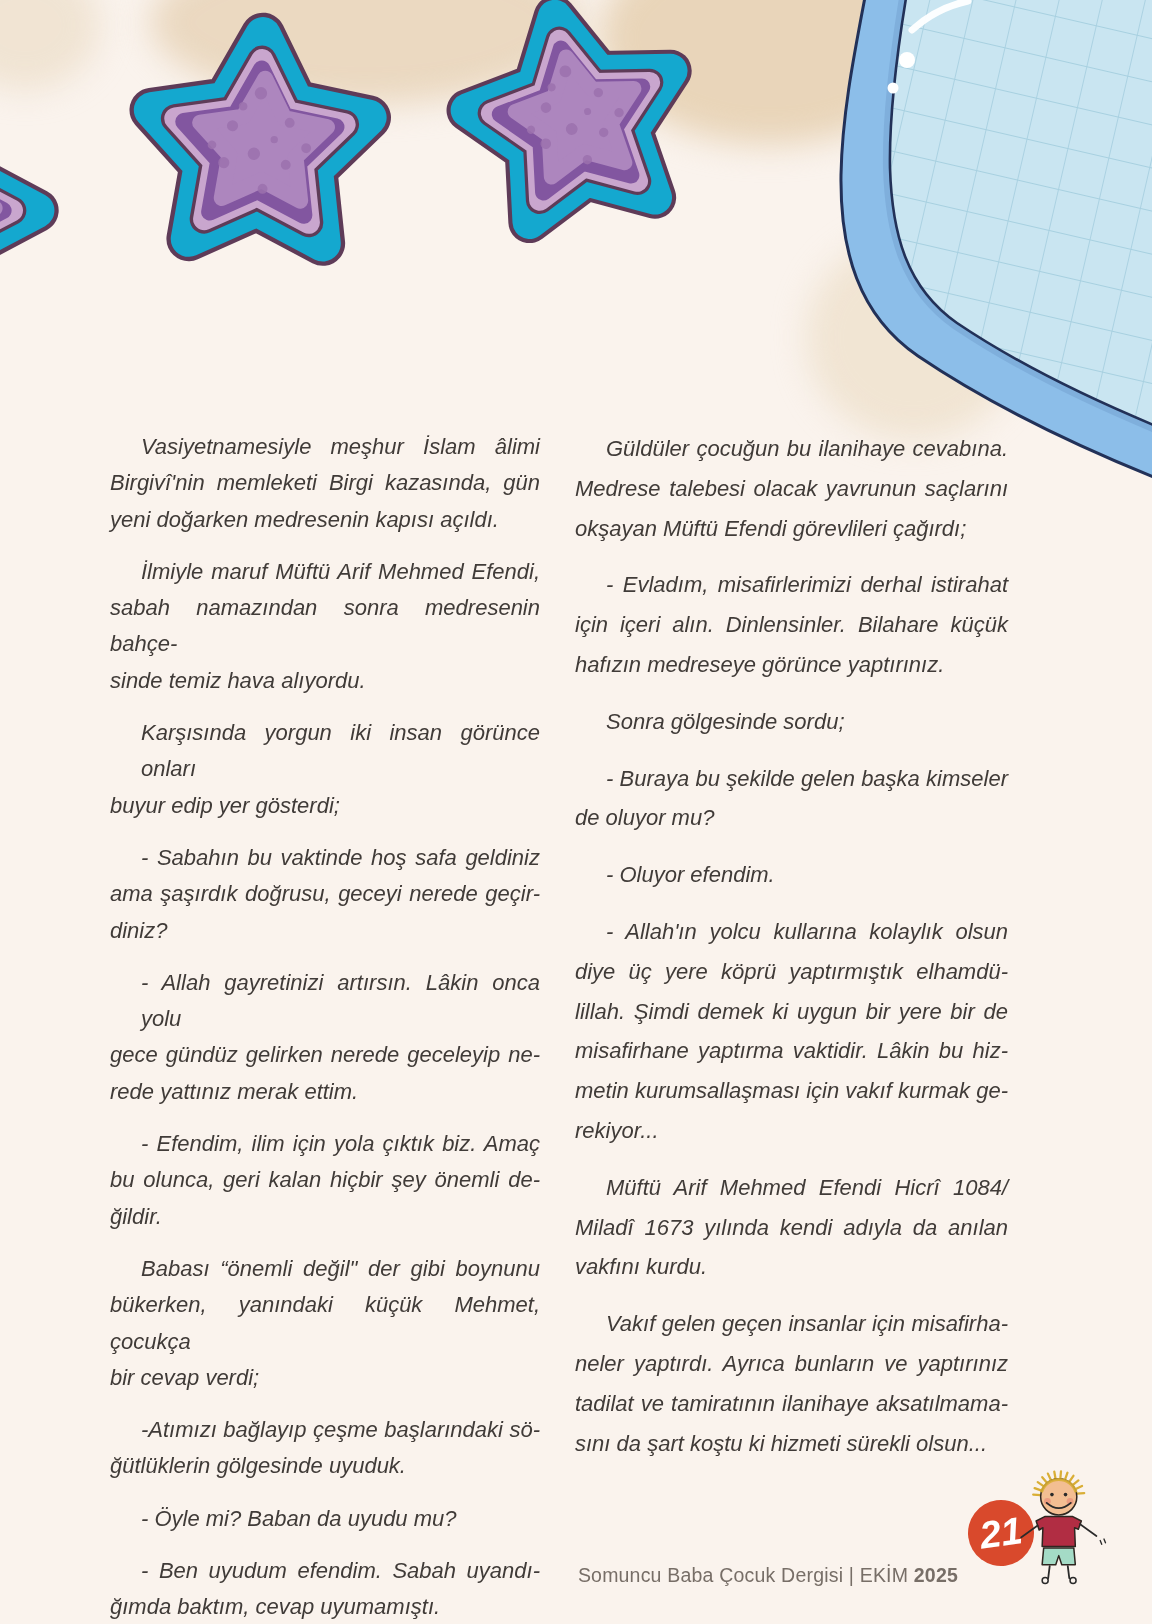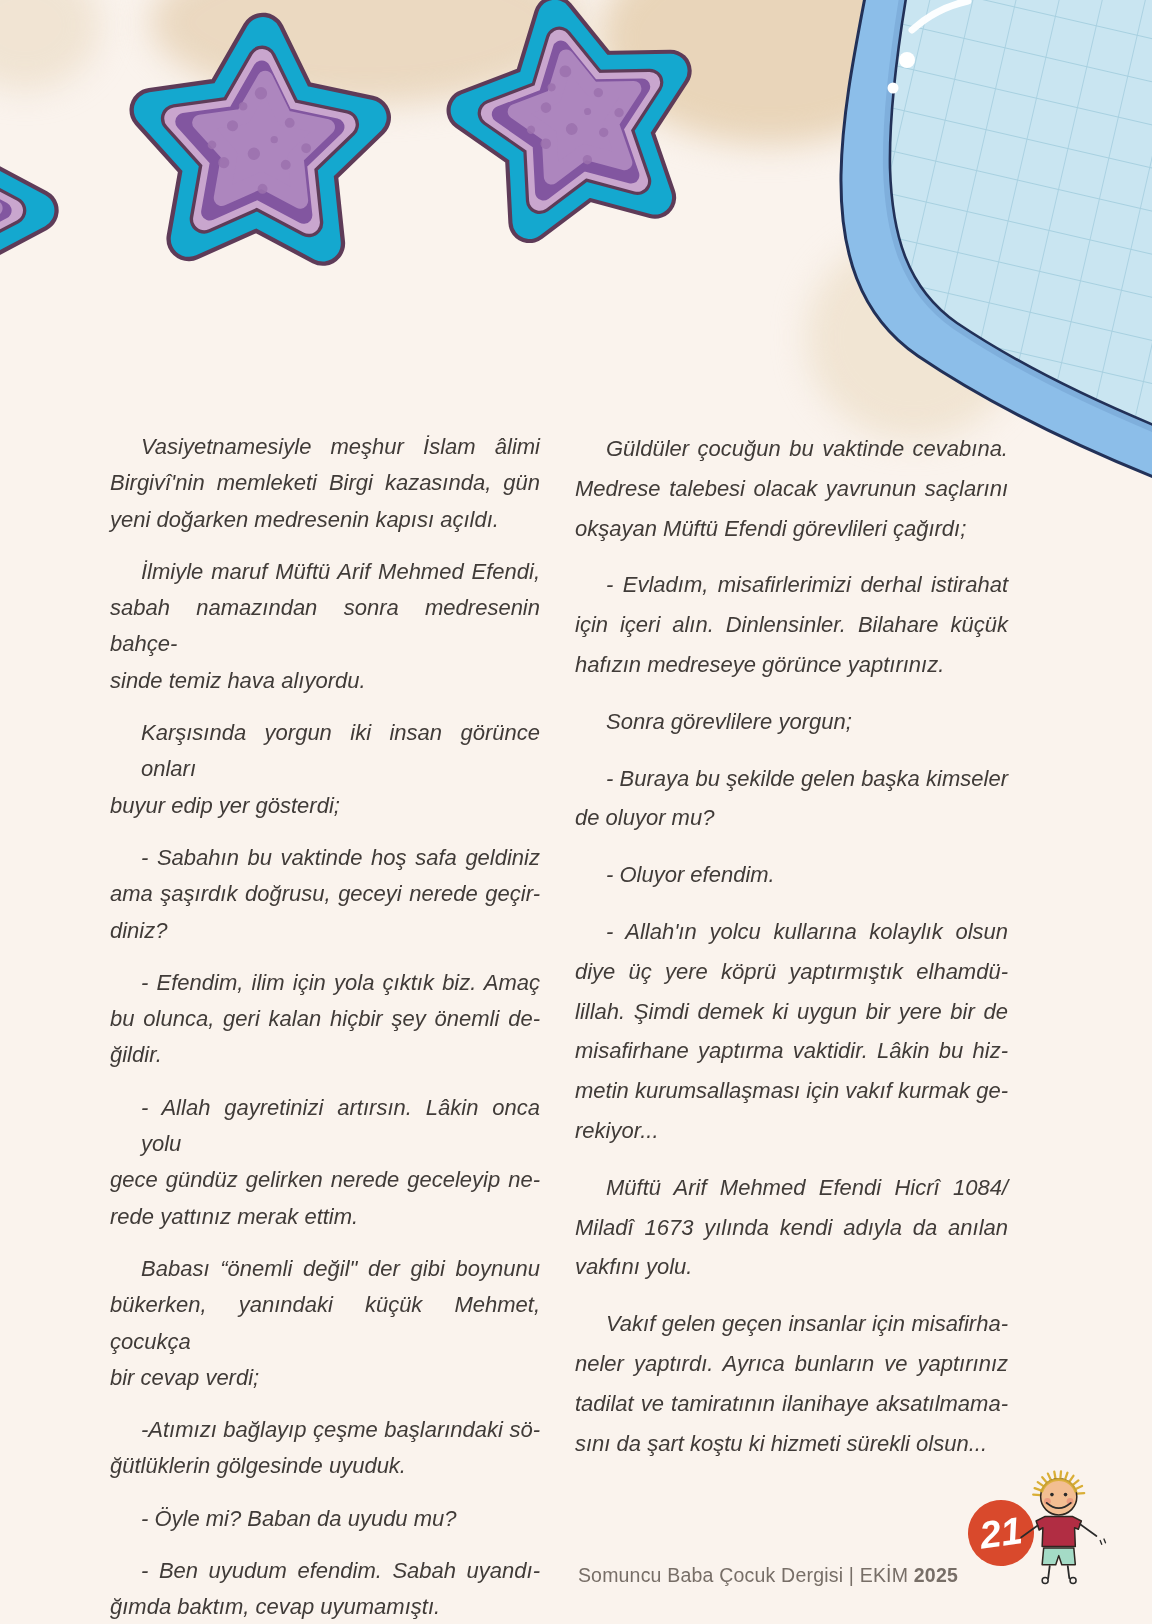--- a/index.html
+++ b/index.html
@@ -139,79 +139,79 @@
         <div class="para">
           <div class="line first just">Karşısında yorgun iki insan görünce onları</div>
           <div class="line">buyur edip yer gösterdi;</div>
         </div>
         <div class="para">
           <div class="line first just">- Sabahın bu vaktinde hoş safa geldiniz</div>
           <div class="line just">ama şaşırdık doğrusu, geceyi nerede geçir-</div>
           <div class="line">diniz?</div>
         </div>
         <div class="para">
+          <div class="line first just">- Allah gayretinizi artırsın. Lâkin onca yolu</div>
+          <div class="line just">gece gündüz gelirken nerede geceleyip ne-</div>
+          <div class="line">rede yattınız merak ettim.</div>
+        </div>
+        <div class="para">
           <div class="line first just">- Efendim, ilim için yola çıktık biz. Amaç</div>
           <div class="line just">bu olunca, geri kalan hiçbir şey önemli de-</div>
           <div class="line">ğildir.</div>
         </div>
         <div class="para">
-          <div class="line first just">- Allah gayretinizi artırsın. Lâkin onca yolu</div>
-          <div class="line just">gece gündüz gelirken nerede geceleyip ne-</div>
-          <div class="line">rede yattınız merak ettim.</div>
-        </div>
-        <div class="para">
           <div class="line first just">Babası “önemli değil" der gibi boynunu</div>
           <div class="line just">bükerken, yanındaki küçük Mehmet, çocukça</div>
           <div class="line">bir cevap verdi;</div>
         </div>
         <div class="para">
           <div class="line first just">-Atımızı bağlayıp çeşme başlarındaki sö-</div>
           <div class="line">ğütlüklerin gölgesinde uyuduk.</div>
         </div>
         <div class="para">
           <div class="line first">- Öyle mi? Baban da uyudu mu?</div>
         </div>
         <div class="para">
           <div class="line first just">- Ben uyudum efendim. Sabah uyandı-</div>
           <div class="line">ğımda baktım, cevap uyumamıştı.</div>
         </div>
       </div>
     <div class="col col-right">
         <div class="para">
-          <div class="line first just">Güldüler çocuğun bu vaktinde cevabına.</div>
+          <div class="line first just">Güldüler çocuğun bu ilanihaye cevabına.</div>
           <div class="line just">Medrese talebesi olacak yavrunun saçlarını</div>
           <div class="line">okşayan Müftü Efendi görevlileri çağırdı;</div>
         </div>
         <div class="para">
           <div class="line first just">- Evladım, misafirlerimizi derhal istirahat</div>
           <div class="line just">için içeri alın. Dinlensinler. Bilahare küçük</div>
           <div class="line">hafızın medreseye görünce yaptırınız.</div>
         </div>
         <div class="para">
-          <div class="line first">Sonra görevlilere yorgun;</div>
+          <div class="line first">Sonra gölgesinde sordu;</div>
         </div>
         <div class="para">
           <div class="line first just">- Buraya bu şekilde gelen başka kimseler</div>
           <div class="line">de oluyor mu?</div>
         </div>
         <div class="para">
           <div class="line first">- Oluyor efendim.</div>
         </div>
         <div class="para">
           <div class="line first just">- Allah'ın yolcu kullarına kolaylık olsun</div>
           <div class="line just">diye üç yere köprü yaptırmıştık elhamdü-</div>
           <div class="line just">lillah. Şimdi demek ki uygun bir yere bir de</div>
           <div class="line just">misafirhane yaptırma vaktidir. Lâkin bu hiz-</div>
           <div class="line just">metin kurumsallaşması için vakıf kurmak ge-</div>
           <div class="line">rekiyor...</div>
         </div>
         <div class="para">
           <div class="line first just">Müftü Arif Mehmed Efendi Hicrî 1084/</div>
           <div class="line just">Miladî 1673 yılında kendi adıyla da anılan</div>
-          <div class="line">vakfını yolu.</div>
+          <div class="line">vakfını kurdu.</div>
         </div>
         <div class="para">
           <div class="line first just">Vakıf gelen geçen insanlar için misafirha-</div>
           <div class="line just">neler yaptırdı. Ayrıca bunların ve yaptırınız</div>
           <div class="line just">tadilat ve tamiratının ilanihaye aksatılmama-</div>
           <div class="line">sını da şart koştu ki hizmeti sürekli olsun...</div>
         </div>
       </div>
   </main>
 

